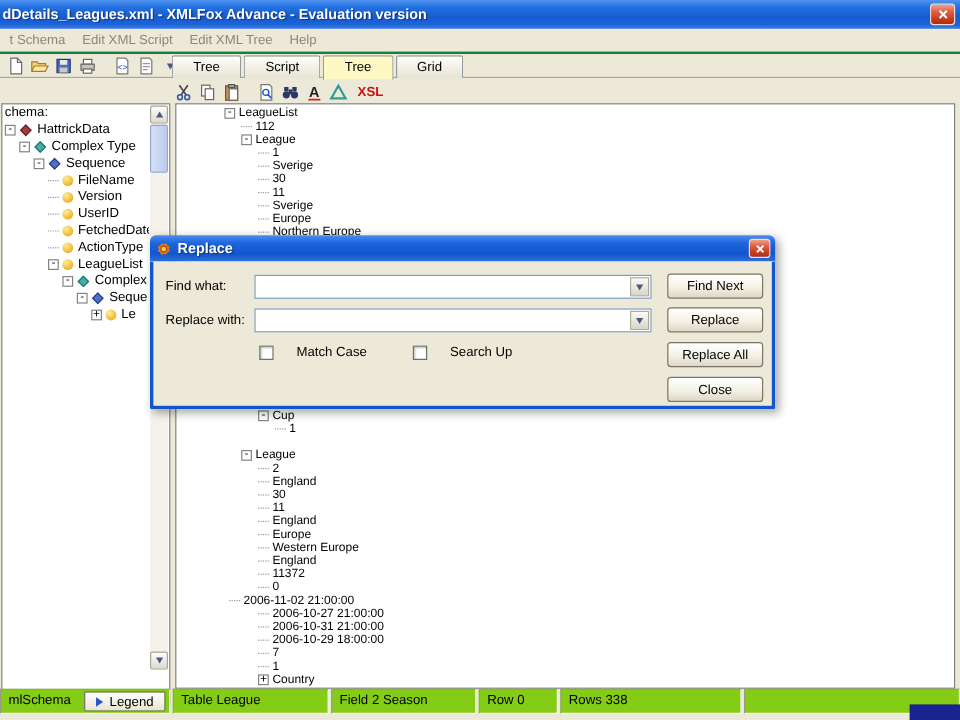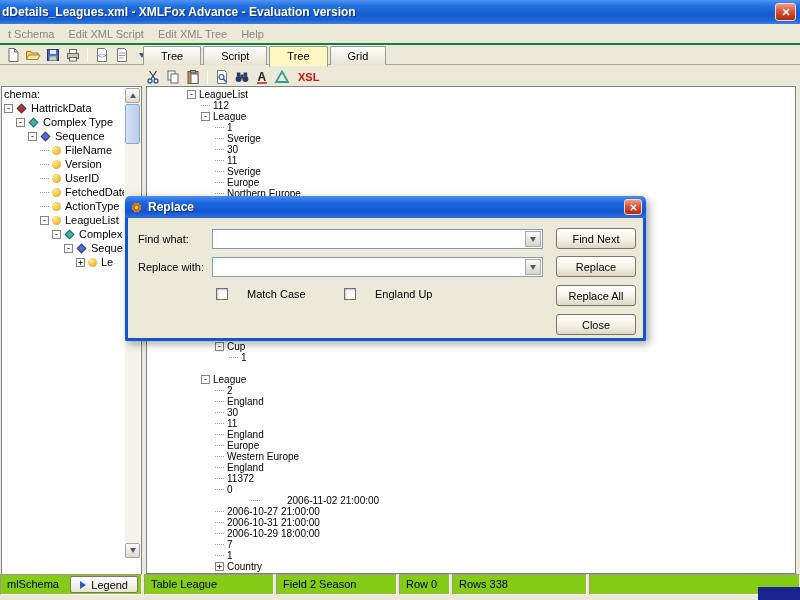--- a/index.html
+++ b/index.html
@@ -402,21 +402,21 @@
           <span class="tlabel">England</span>
         </div>
         <div class="trow" style="padding-left: 68px;">
           <span class="dash"></span>
           <span class="tlabel">11372</span>
         </div>
         <div class="trow" style="padding-left: 68px;">
           <span class="dash"></span>
           <span class="tlabel">0</span>
         </div>
-        <div class="trow" style="padding-left: 104px; gap: 24px;">
+        <div class="trow" style="padding-left: 44px;">
           <span class="dash"></span>
           <span class="tlabel">2006-11-02 21:00:00</span>
         </div>
         <div class="trow" style="padding-left: 68px;">
           <span class="dash"></span>
           <span class="tlabel">2006-10-27 21:00:00</span>
         </div>
         <div class="trow" style="padding-left: 68px;">
           <span class="dash"></span>
           <span class="tlabel">2006-10-31 21:00:00</span>
@@ -472,36 +472,36 @@
           </div>
       </div>
       <div class="xp-btn" style="left:428px;top:38px">Replace</div>
 
       <div class="checkbox" style="left:88px;top:70px">
         <span class="cb-box"></span>
         <span>Match Case</span>
       </div>
       <div class="checkbox" style="left:216px;top:70px">
         <span class="cb-box"></span>
-        <span>England Up</span>
+        <span>Search Up</span>
       </div>
       <div class="xp-btn" style="left:428px;top:67px">Replace All</div>
       <div class="xp-btn" style="left:428px;top:96px">Close</div>
     </div>
   </div>
 
   <div class="statusbar">
     <div class="pane" style="width:142px">
       <span>mlSchema</span>
       <div class="legend-btn">
         <i class="tri-right"></i>
         <span>Legend</span>
       </div>
     </div>
     <div class="pane" style="width:130px">Table League</div>
     <div class="pane" style="width:121px">Field 2 Season</div>
-    <div class="pane" style="width:51px">Row 0</div>
-    <div class="pane" style="width:135px">Rows 338</div>
+    <div class="pane" style="width:66px">Row 0</div>
+    <div class="pane" style="width:151px">Rows 338</div>
     <div class="pane filler"></div>
   </div>
 
   <div class="taskbar-corner"></div>
 </div>
 
 </body></html>

